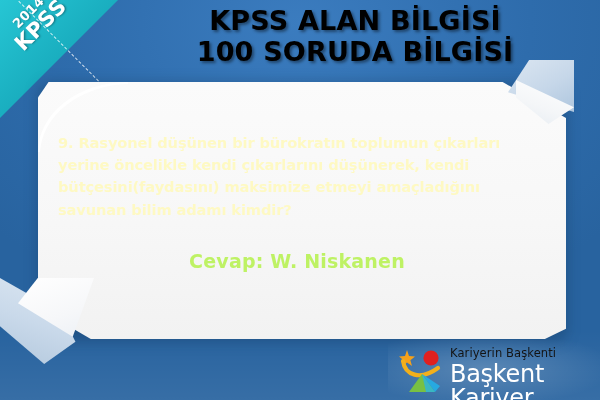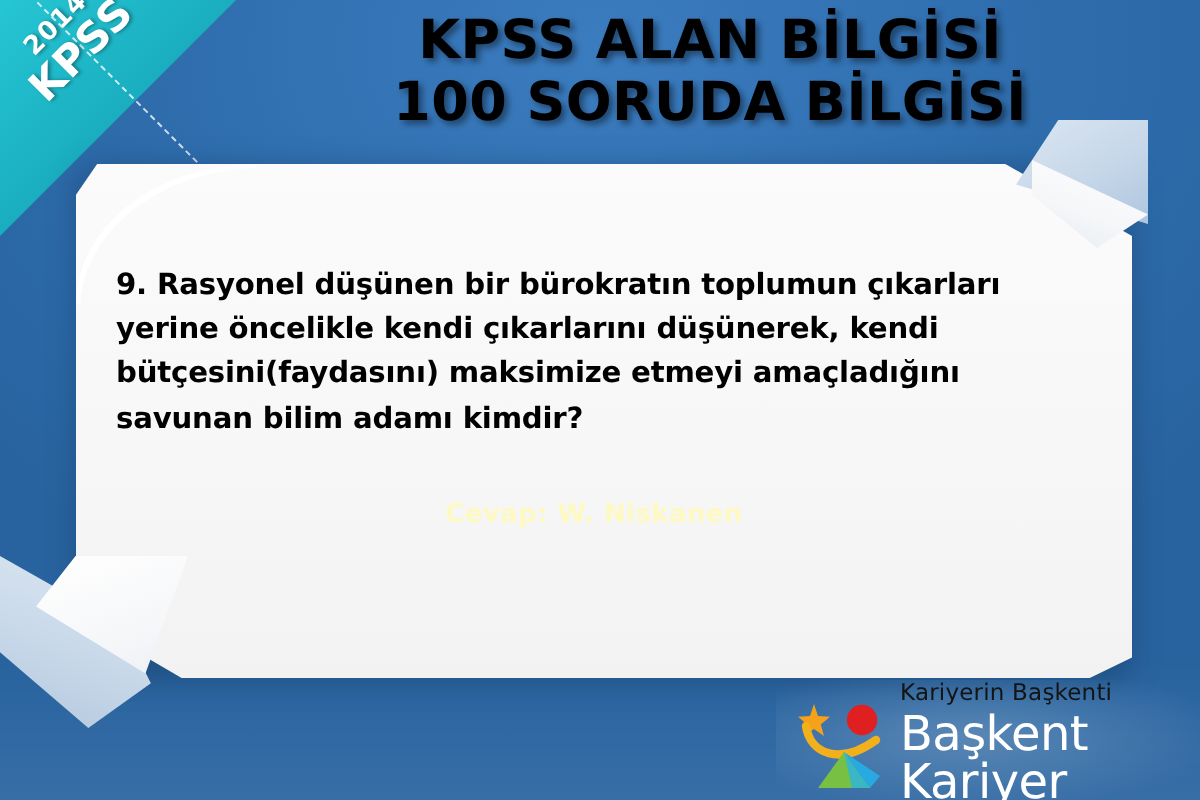--- a/index.html
+++ b/index.html
@@ -191,47 +191,47 @@
     background: linear-gradient(160deg, #ffffff 0%, #f6f7f9 55%, #e9eef4 100%);
     clip-path: polygon(26% 0%, 100% 0%, 72% 84%, 0% 36%);
   }
 
   
   .q-text {
     position: absolute;
     left: 58px;
     top: 132px;
     width: 478px;
-    color: #000000;
+    color: #fef9c3;
     font-weight: bold;
     font-size: 14.6px;
     line-height: 1.52;
     letter-spacing: -0.1px;
   }
   .answer {
     position: absolute;
     left: 58px;
     top: 250px;
     width: 478px;
     text-align: center;
-    color: #fef9c3;
+    color: #bef264;
     font-weight: bold;
-    font-size: 13px;
+    font-size: 19px;
     letter-spacing: 0.2px;
   }
 
   
   .logo {
     position: absolute;
     left: 398px;
     top: 348px;
     width: 196px;
     height: 48px;
     display: flex;
-    align-items: center;
+    align-items: flex-start;
   }
   .logo-glow {
     position: absolute;
     left: 388px;
     top: 340px;
     width: 214px;
     height: 62px;
     background: radial-gradient(ellipse at 45% 45%, rgba(255,255,255,0.20) 0%, rgba(255,255,255,0.06) 55%, rgba(255,255,255,0) 78%);
     pointer-events: none;
   }

